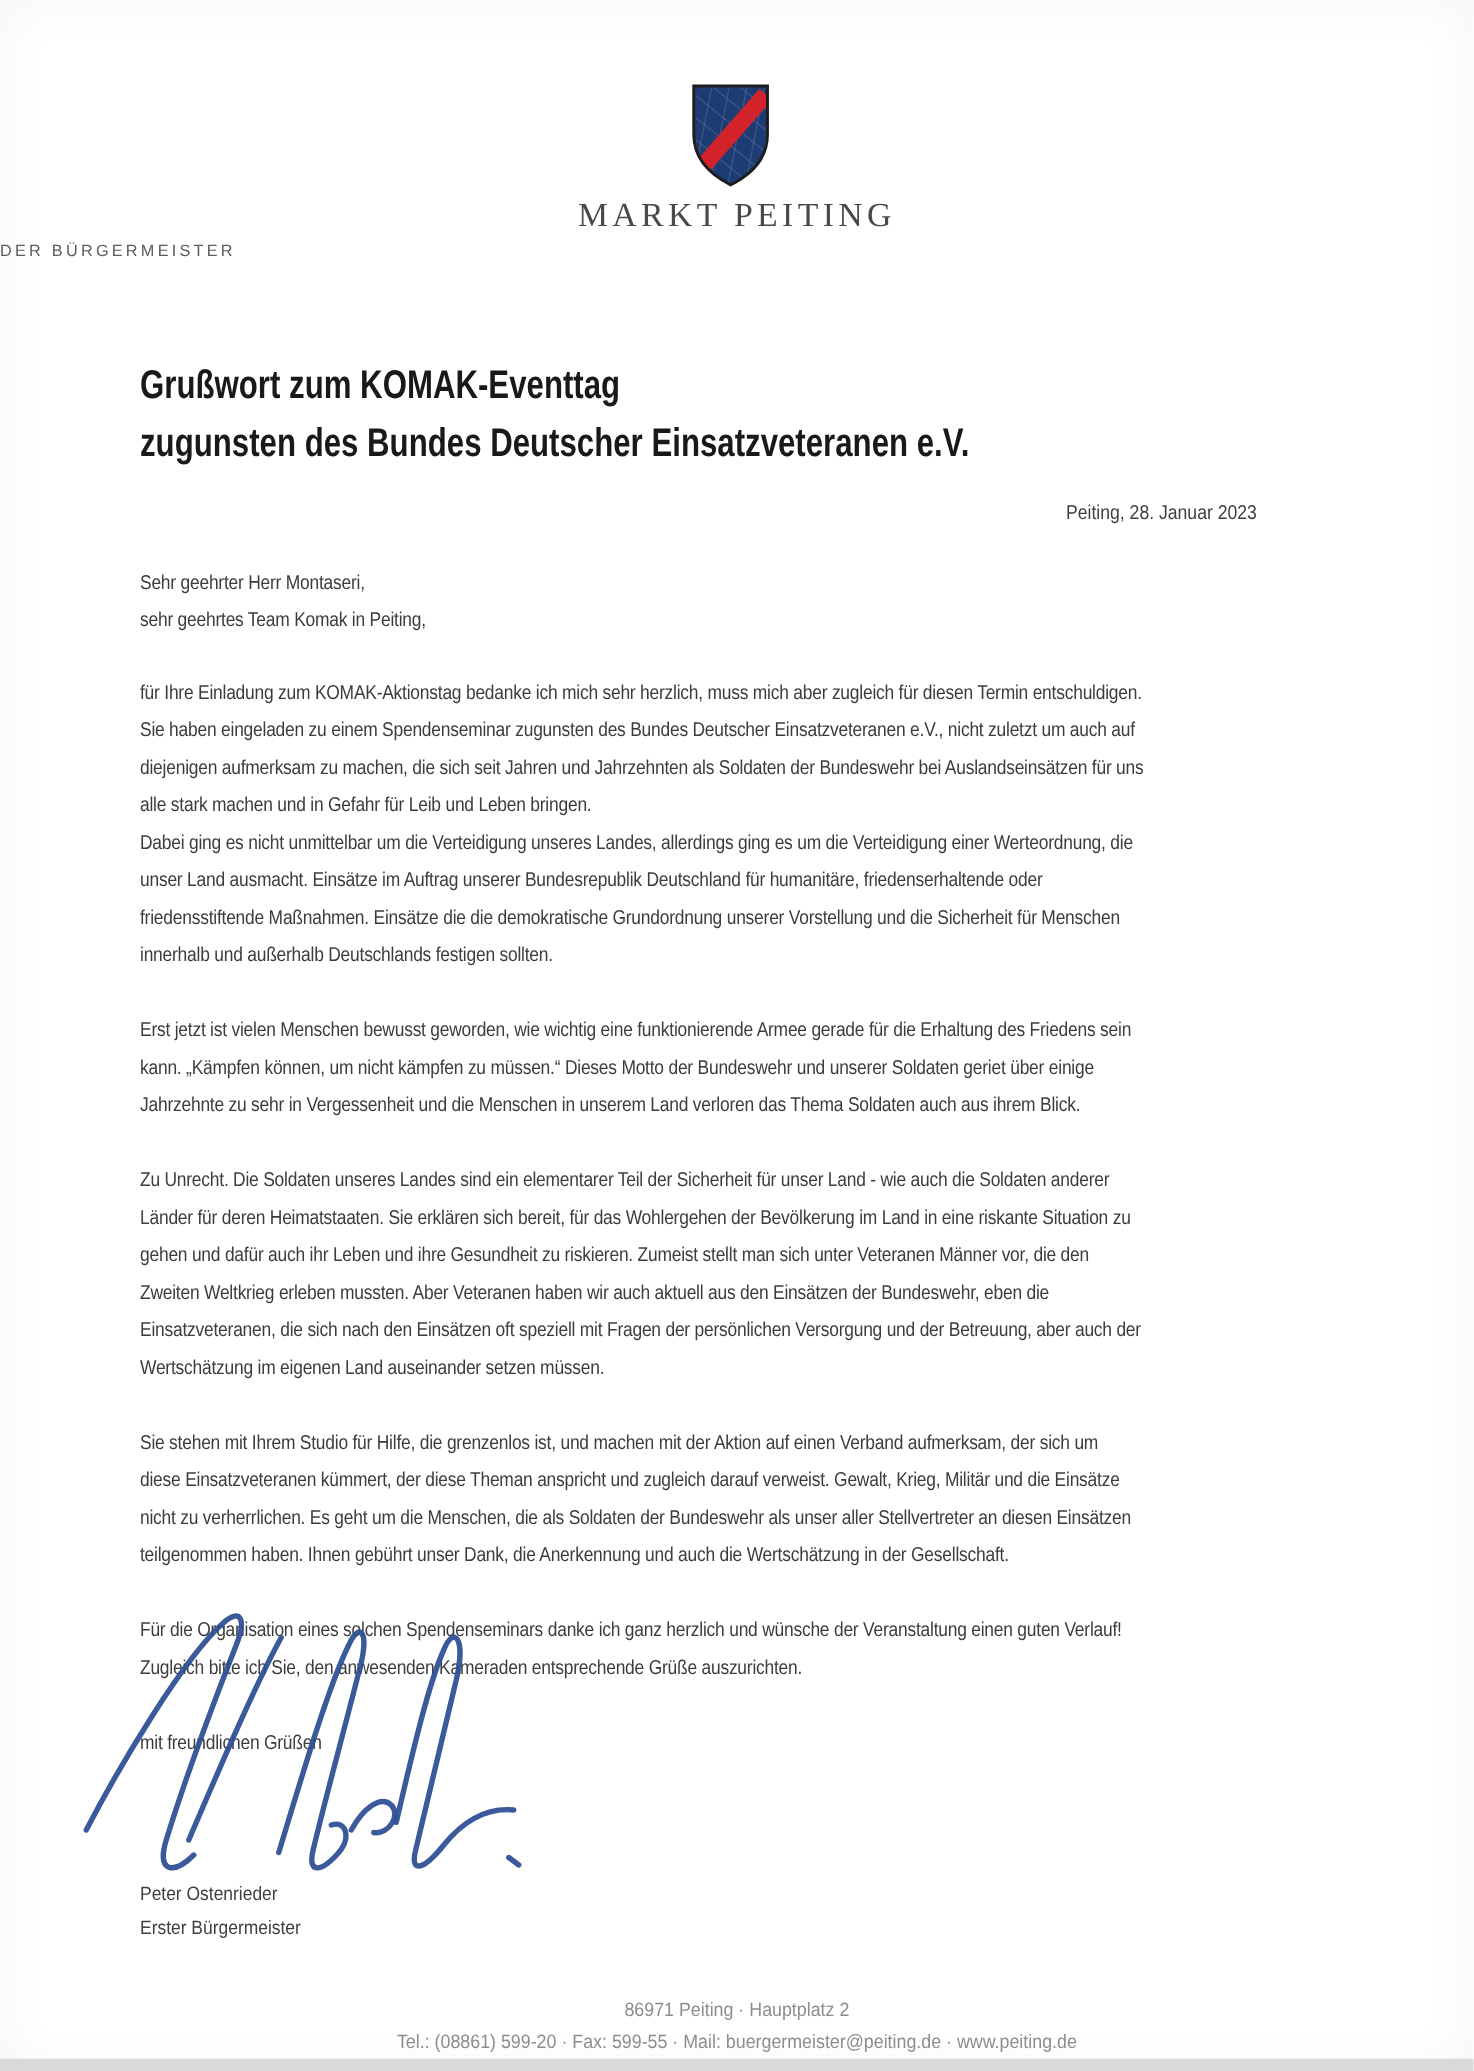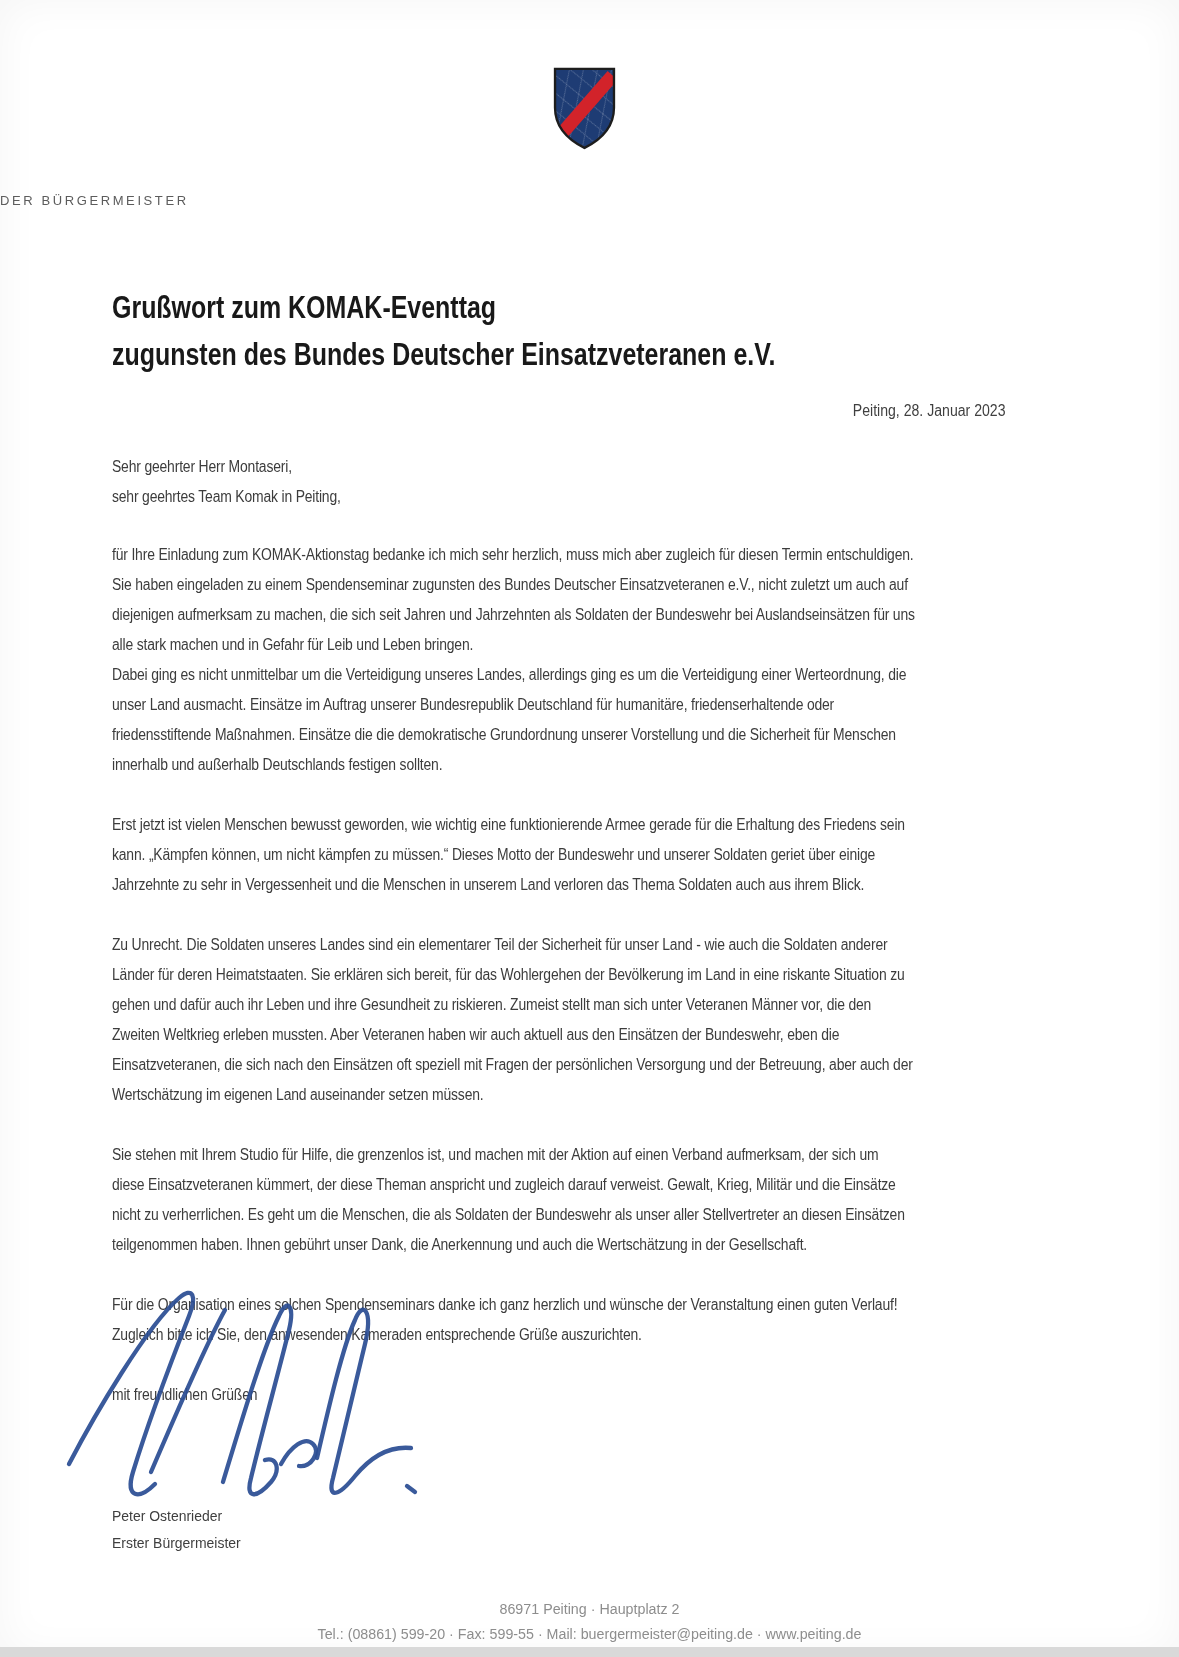--- a/index.html
+++ b/index.html
@@ -66,20 +66,21 @@
         <path d="M24,0 L36,20 L24,40 L12,20 Z" fill="#1e3c74"></path>
       </pattern>
     </defs>
     <g clip-path="url(#shieldClip)">
       <rect x="0" y="0" width="100" height="128" fill="url(#lozenges)"></rect>
       <line x1="8" y1="110" x2="92" y2="14" stroke="#d2232a" stroke-width="20"></line>
     </g>
     <path d="M6,4 H94 V62 Q94 100 50 122 Q6 100 6 62 Z" fill="none" stroke="#1d1d1d" stroke-width="3.5"></path>
   </svg>
 
+  <div class="org-name">MARKT PEITING</div>
   <div class="org-sub">DER BÜRGERMEISTER</div>
 
   <div class="title preline">Grußwort zum KOMAK-Eventtag
 zugunsten des Bundes Deutscher Einsatzveteranen e.V.</div>
 
   <div class="dateline">Peiting, 28. Januar 2023</div>
 
   <div class="col">
     <div class="salutation preline">Sehr geehrter Herr Montaseri,
 sehr geehrtes Team Komak in Peiting,</div>

